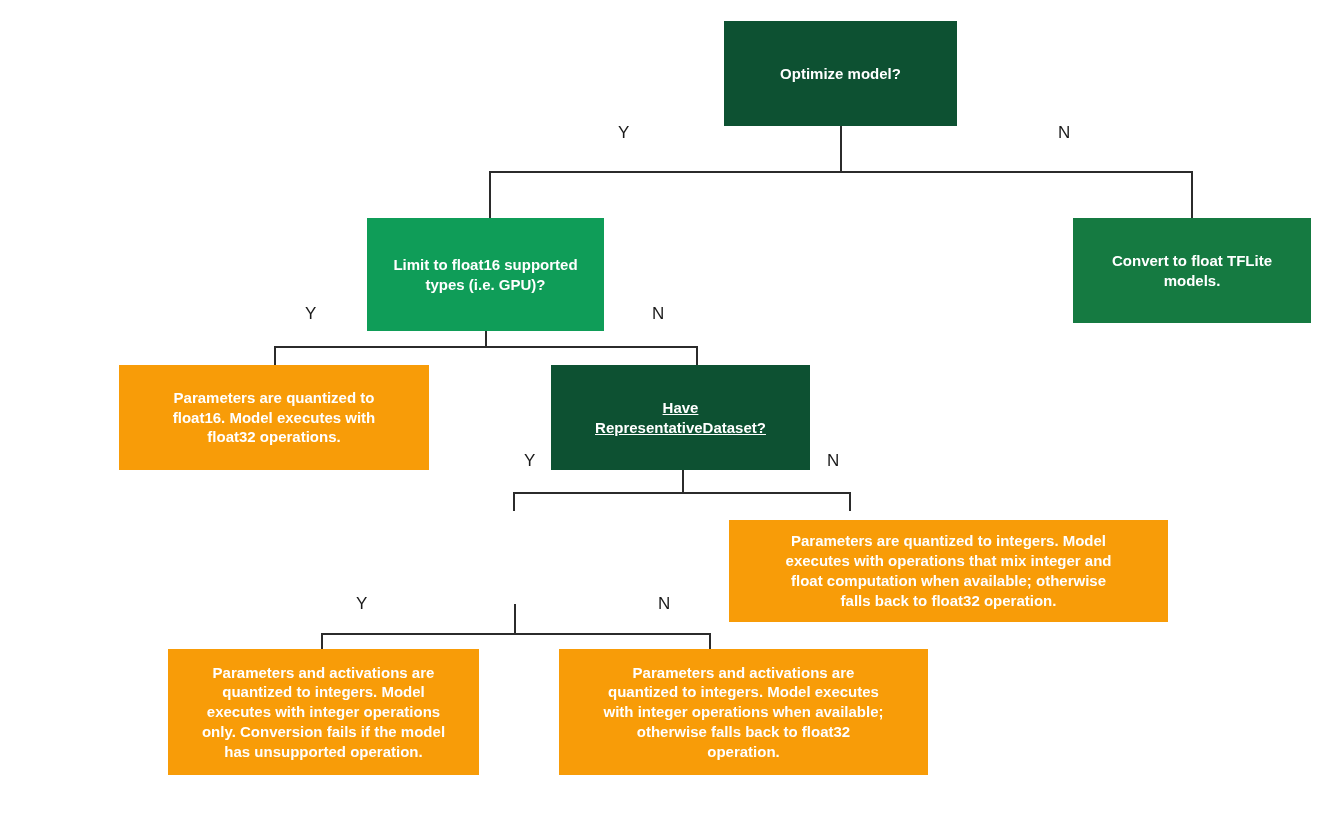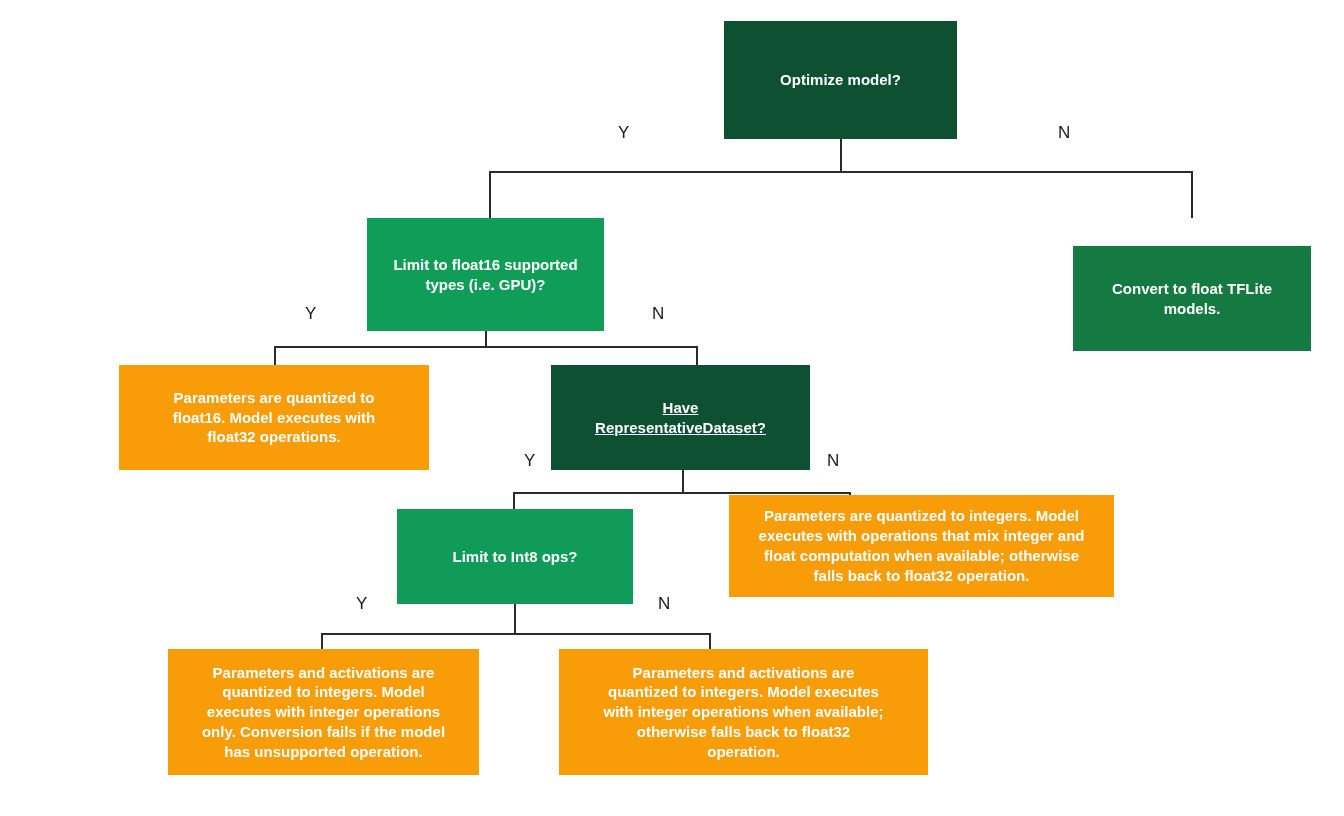--- a/index.html
+++ b/index.html
@@ -60,41 +60,41 @@
     font-size: 17px;
     line-height: 1;
     z-index: 3;
   }
 </style>
 </head>
 <body>
 
 <div id="canvas">
 
-  <div class="node dark" style="left:724px; top:21px; width:233px; height:118px; font-size:15px;">
+  <div class="node dark" style="left:724px; top:21px; width:233px; height:105px; font-size:15px;">
     <span class="txt">Optimize model?</span>
   </div>
 
   <div class="edge v" style="left:840px; top:126px; width:2px; height:46px;"></div>
 
   <div class="edge h" style="left:489px; top:171px; width:704px; height:2px;"></div>
 
   <div class="edge v" style="left:489px; top:171px; width:2px; height:48px;"></div>
 
   <div class="edge v" style="left:1191px; top:171px; width:2px; height:47px;"></div>
 
   <div class="branch-label" style="left:618px; top:124px;">Y</div>
   <div class="branch-label" style="left:1058px; top:124px;">N</div>
 
   <div class="node bright" style="left:367px; top:218px; width:237px; height:113px; font-size:15px;">
     <span class="txt">Limit to float16 supported
 types (i.e. GPU)?</span>
   </div>
 
-  <div class="node medium" style="left:1073px; top:218px; width:238px; height:105px; font-size:15px;margin-top:28px;">
+  <div class="node medium" style="left:1073px; top:218px; width:238px; height:105px; font-size:15px;">
     <span class="txt">Convert to float TFLite
 models.</span>
   </div>
 
   <div class="edge v" style="left:485px; top:323px; width:2px; height:24px;"></div>
 
   <div class="edge h" style="left:274px; top:346px; width:424px; height:2px;"></div>
   <div class="edge v" style="left:274px; top:346px; width:2px; height:20px;"></div>
   <div class="edge v" style="left:696px; top:346px; width:2px; height:19px;"></div>
 
@@ -113,25 +113,22 @@
   </div>
 
   <div class="edge v" style="left:682px; top:470px; width:2px; height:23px;"></div>
   <div class="edge h" style="left:513px; top:492px; width:338px; height:2px;"></div>
   <div class="edge v" style="left:513px; top:492px; width:2px; height:19px;"></div>
   <div class="edge v" style="left:849px; top:492px; width:2px; height:19px;"></div>
 
   <div class="branch-label" style="left:524px; top:452px;">Y</div>
   <div class="branch-label" style="left:827px; top:452px;">N</div>
 
-  <div class="node bright2" style="left:397px; top:509px; width:236px; height:95px; font-size:15px;">
-    <span class="txt">Limit to Int8 ops?</span>
-  </div>
 
-  <div class="node orange" style="left:729px; top:495px; width:385px; height:102px; font-size:15px;">
+  <div class="node orange" style="left:729px; top:520px; width:439px; height:102px; font-size:15px;">
     <span class="txt">Parameters are quantized to integers. Model
 executes with operations that mix integer and
 float computation when available; otherwise
 falls back to float32 operation.</span>
   </div>
 
   <div class="edge v" style="left:514px; top:604px; width:2px; height:30px;"></div>
   <div class="edge h" style="left:321px; top:633px; width:390px; height:2px;"></div>
   <div class="edge v" style="left:321px; top:633px; width:2px; height:18px;"></div>
   <div class="edge v" style="left:709px; top:633px; width:2px; height:18px;"></div>

